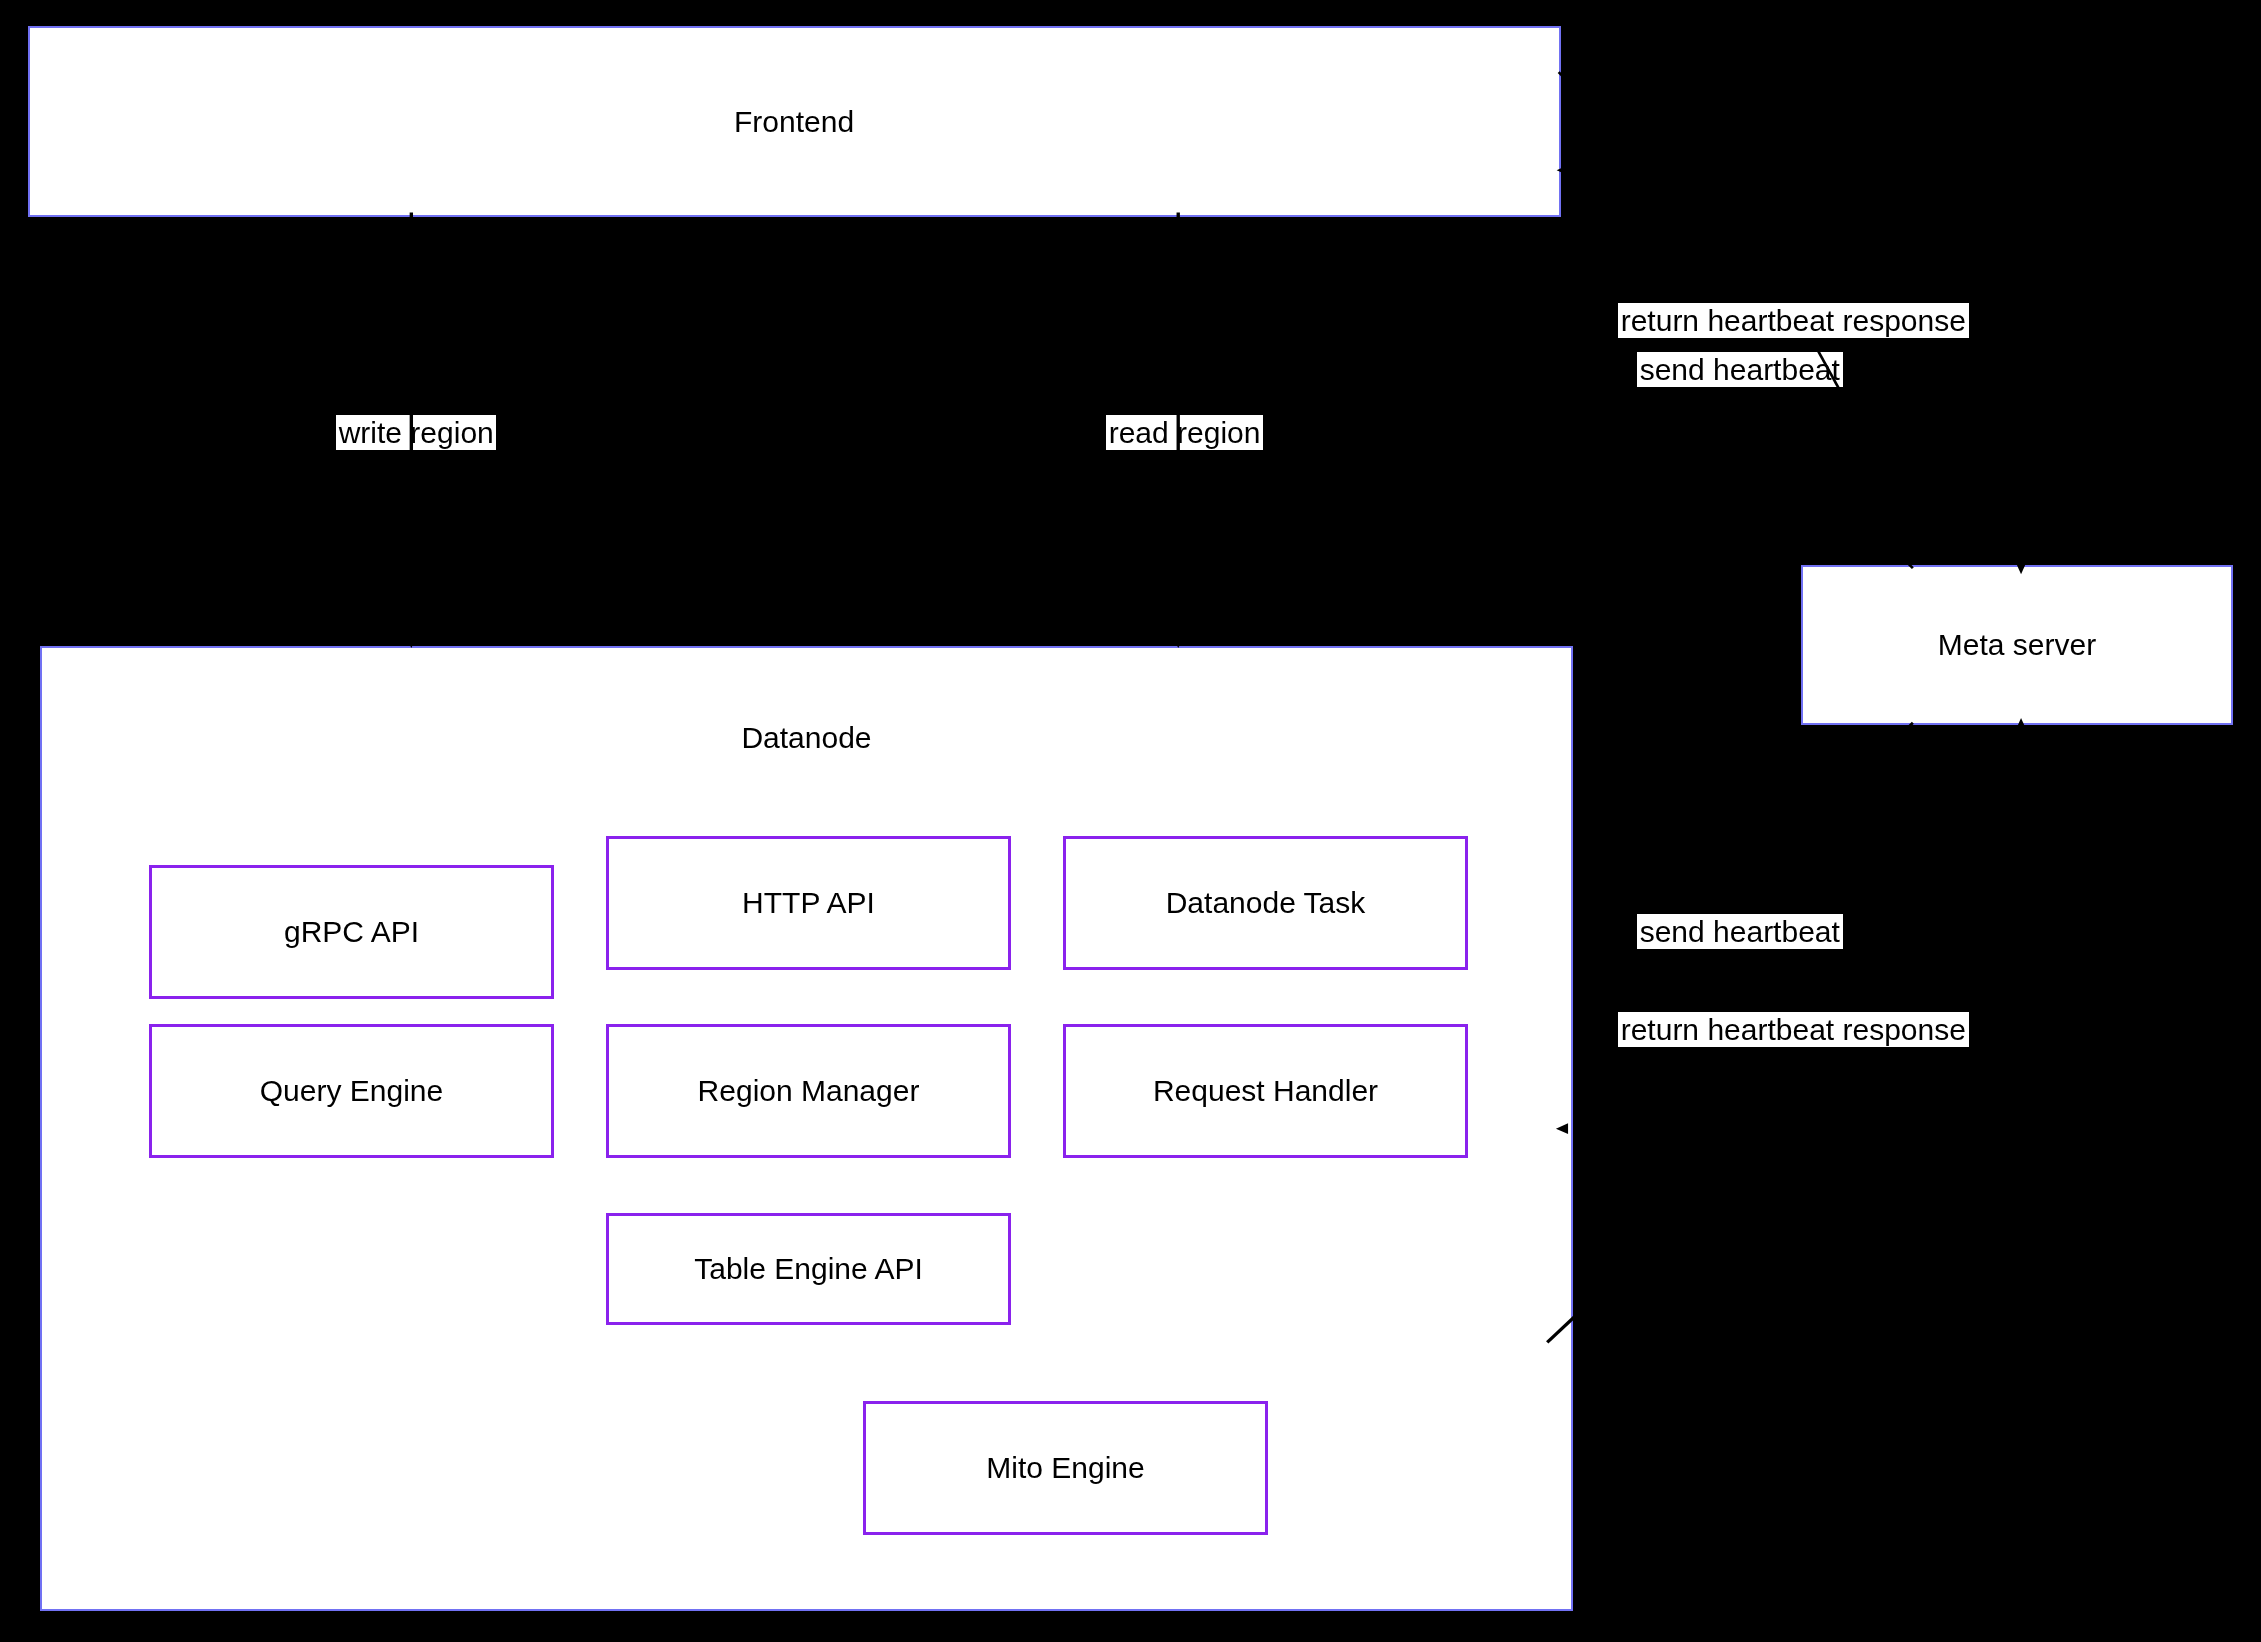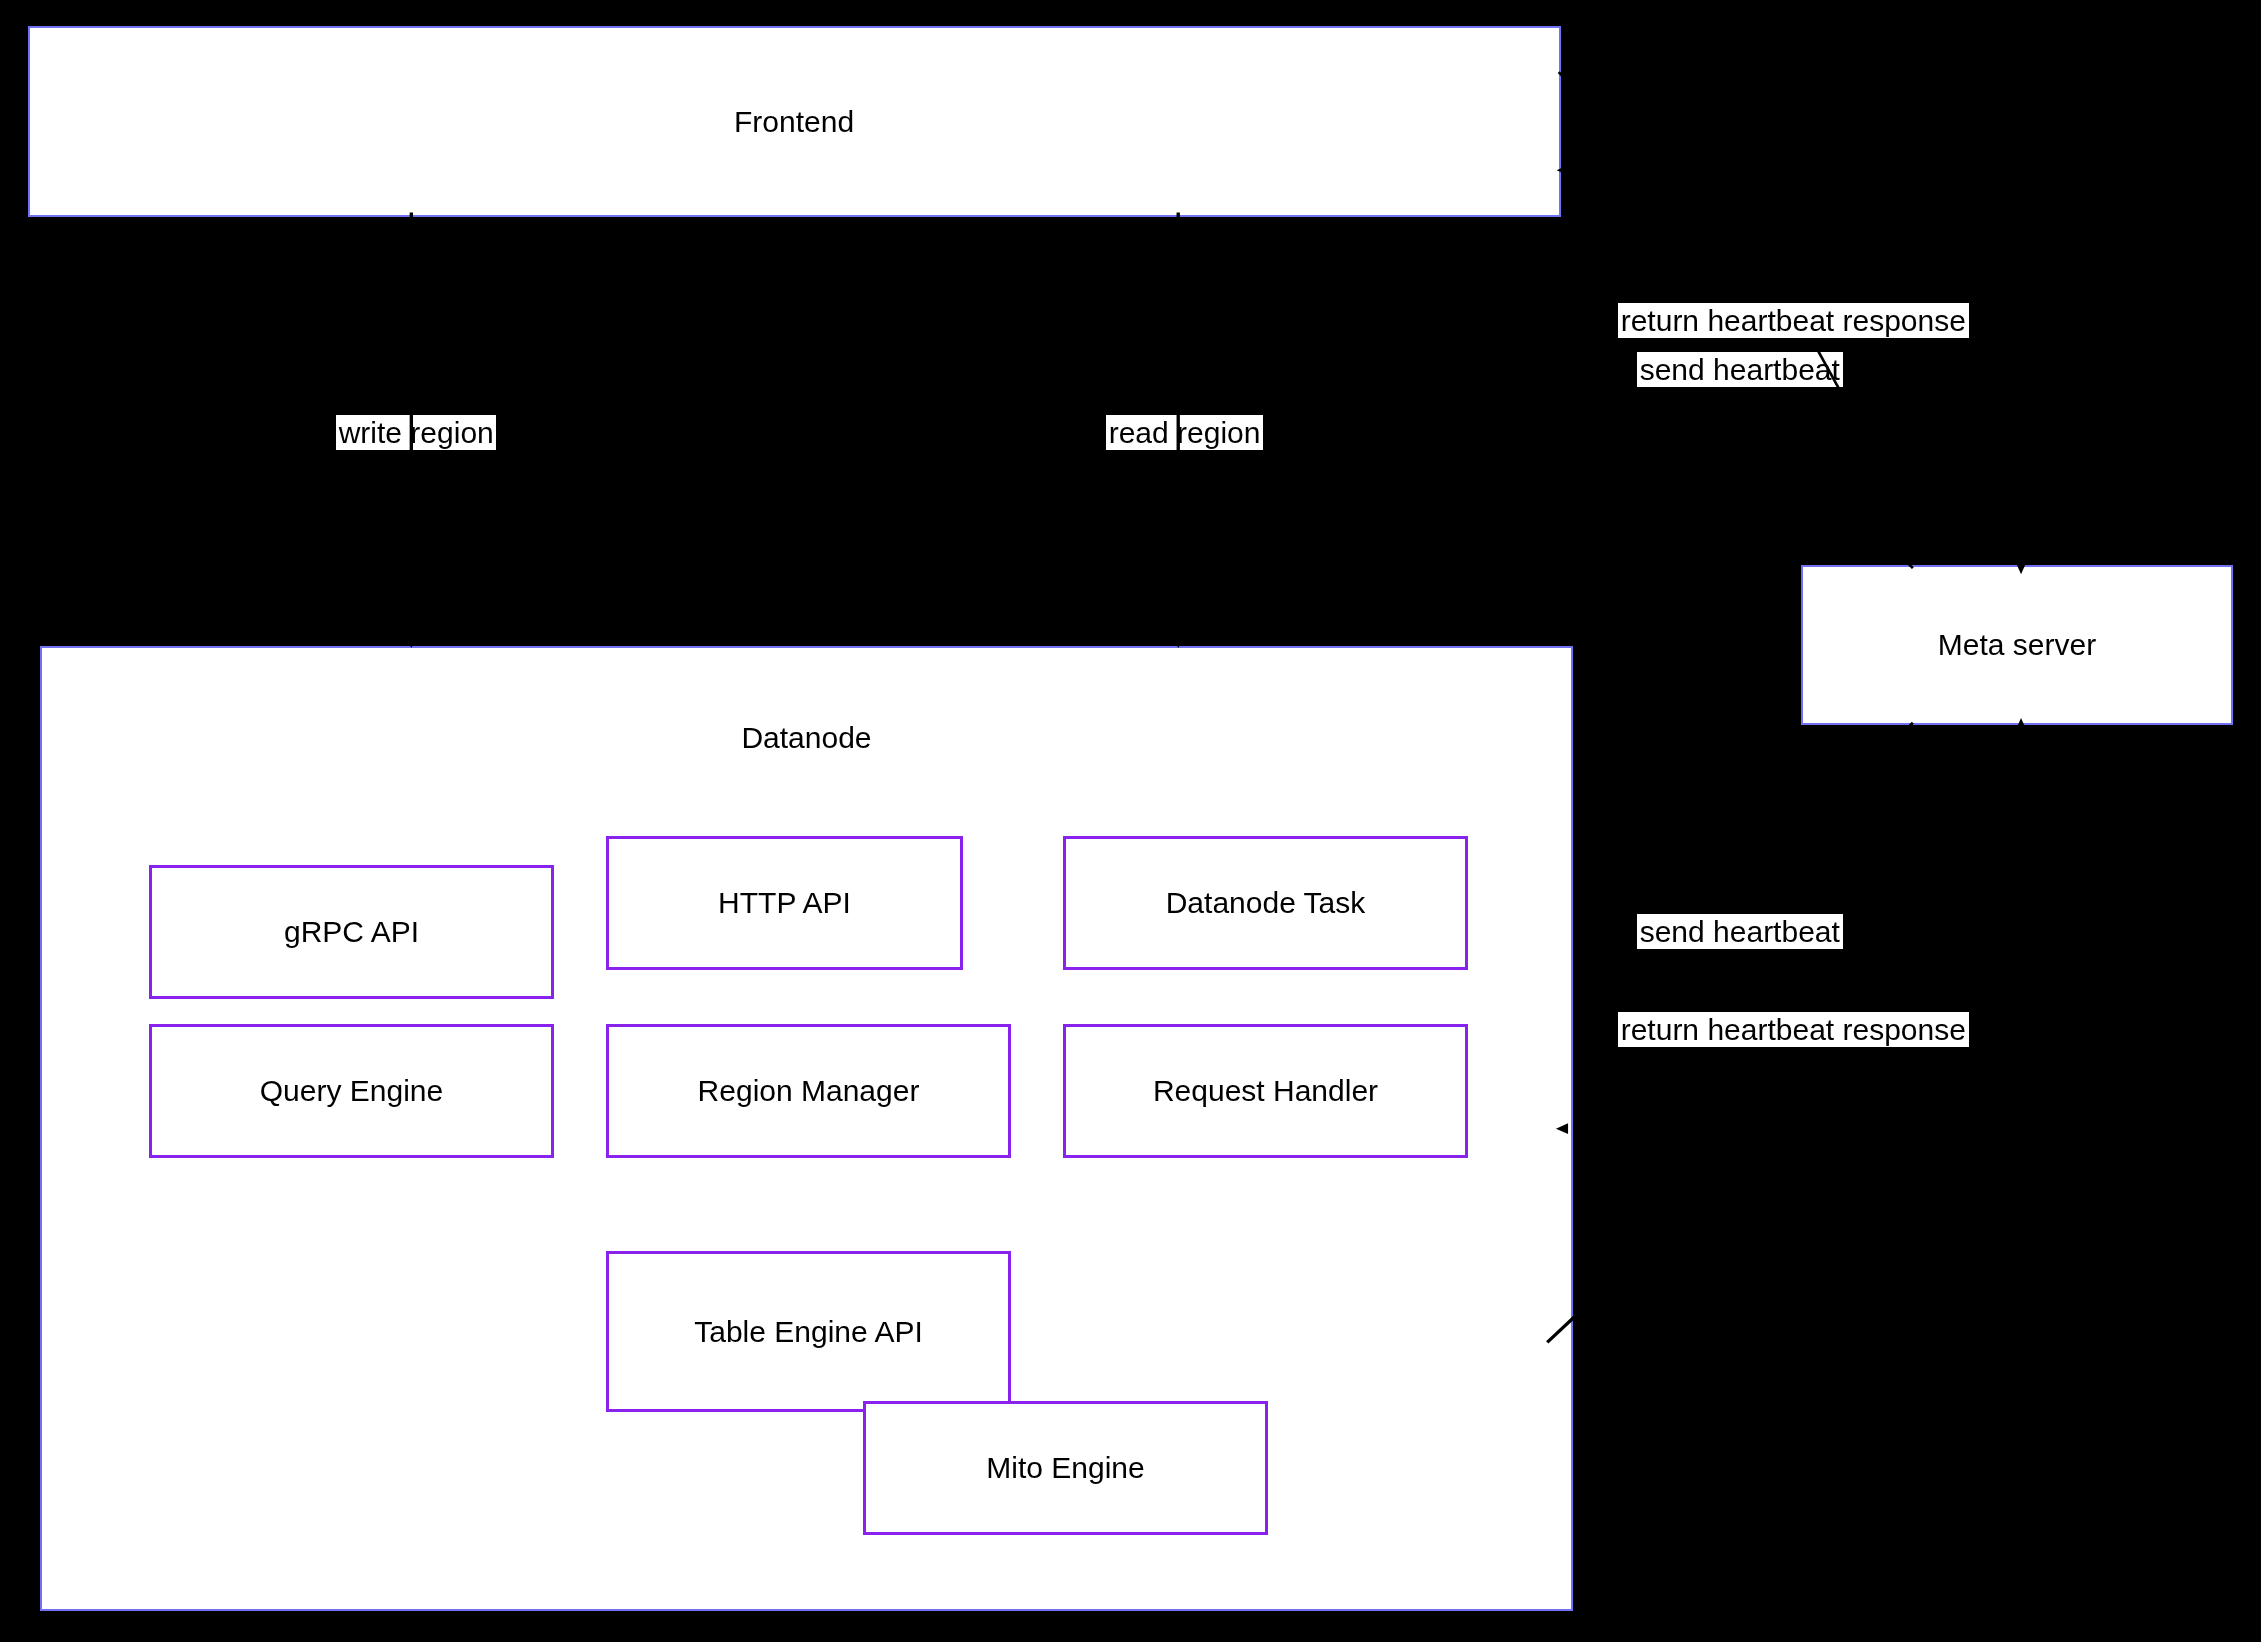--- a/index.html
+++ b/index.html
@@ -56,26 +56,26 @@
     line-height: 35px;
     height: 35px;
     padding: 0 2.7px;
     white-space: nowrap;
   }
   
   #frontend      { left: 27.6px;   top: 26px;   width: 1533px; height: 191px; }
   #datanode      { left: 40px;   top: 646px;  width: 1533px; height: 965px; }
   #meta-server   { left: 1801px; top: 565px;  width: 432px;  height: 160px; }
   #grpc-api         { left: 107px;  top: 188px;  width: 405px; height: 134px; margin-top: 29px; }
-  #http-api         { left: 564px;  top: 188px;  width: 357px; height: 134px; }
+  #http-api         { left: 564px;  top: 188px;  width: 405px; height: 134px; }
   #heartbeat-task   { left: 1021px; top: 188px;  width: 405px; height: 134px; }
   #query-engine     { left: 107px;  top: 376px;  width: 405px; height: 134px; }
   #region-manager   { left: 564px;  top: 376px;  width: 405px; height: 134px; }
   #request-handler  { left: 1021px; top: 376px;  width: 405px; height: 134px; }
-  #table-engine-api { left: 564px;  top: 565px;  width: 405px; height: 161px; margin-top: 38px; }
+  #table-engine-api { left: 564px;  top: 565px;  width: 405px; height: 112px; }
   #file-engine      { left: 309px;  top: 753px; width: 405px; height: 134px; }
   #mito-engine      { left: 821px; top: 753px; width: 405px; height: 134px; }
   
   #lbl-write-region   { left: 336px;  top: 415px; }
   #lbl-read-region    { left: 1106px; top: 415px; }
   #lbl-return-top     { left: 1618px; top: 303px; }
   #lbl-send-top       { left: 1637px; top: 352px; }
   #lbl-send-bottom    { left: 1637px; top: 914px; }
   #lbl-return-bottom  { left: 1618px; top: 1012px; }
   #edges-overlay {

